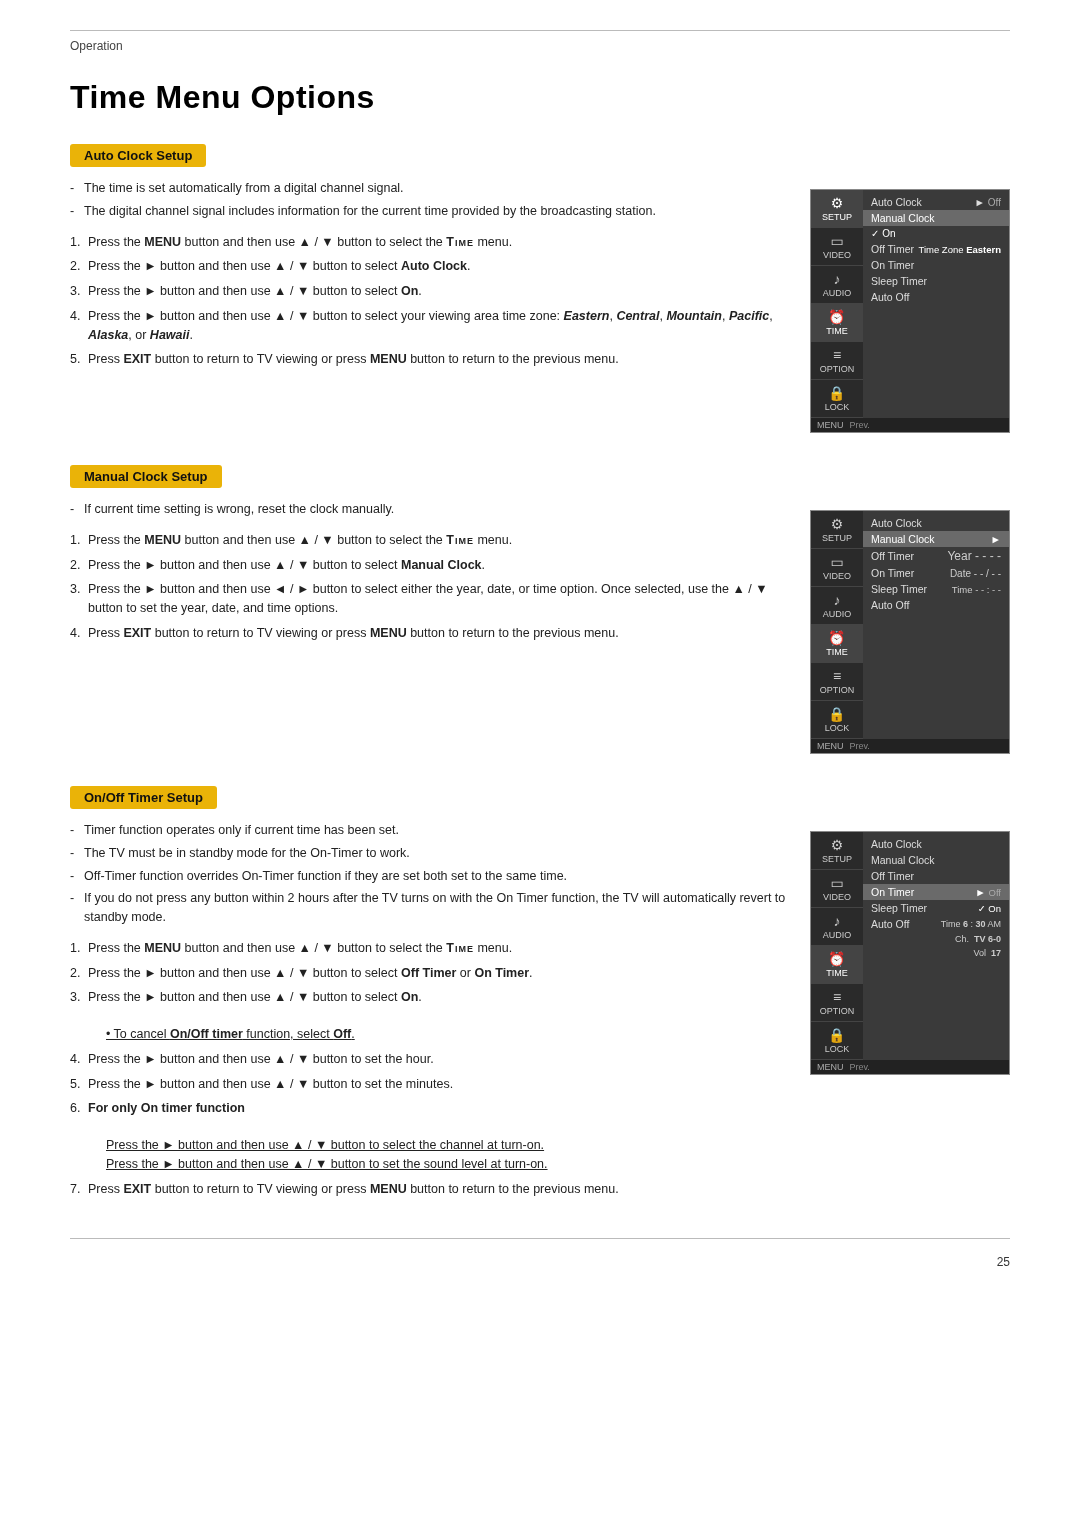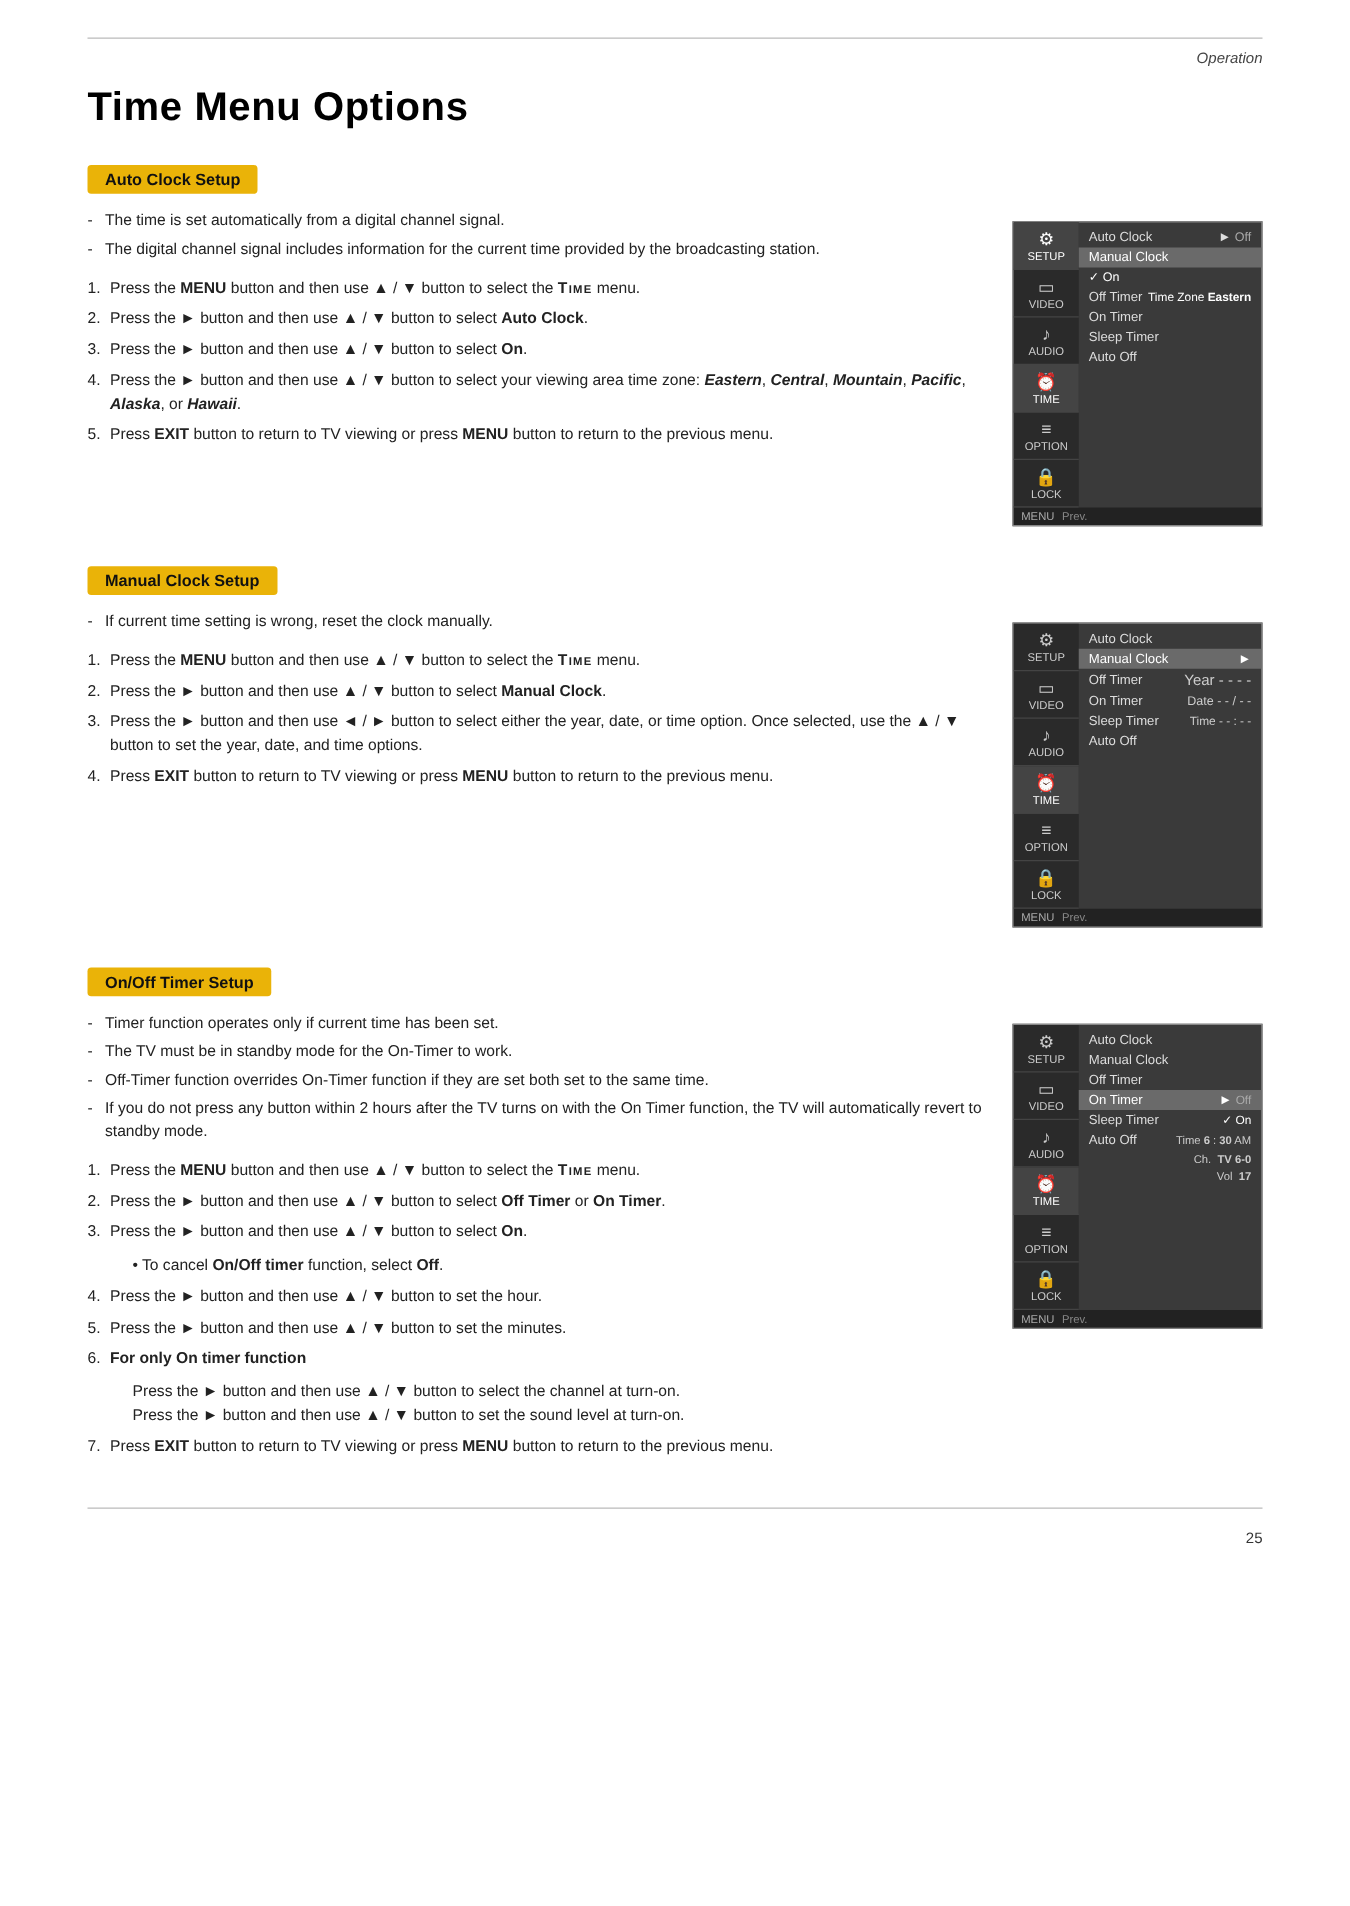--- a/index.html
+++ b/index.html
@@ -14,25 +14,24 @@
     }
     .page-container {
       padding: 30px 70px 60px 70px;
       position: relative;
     }
     .top-rule {
       border-top: 1px solid #bbb;
       margin-bottom: 8px;
     }
     .top-right-label {
-      text-align: right;
+      text-align: left;
       font-size: 12px;
-      font-style: italic;
       color: #444;
-      margin-bottom: 14px;
+      margin-bottom: 26px;
     }
     .page-title {
       font-family: 'Arial Black', Arial, sans-serif;
       font-size: 32px;
       font-weight: 900;
       color: #000;
       margin-bottom: 28px;
       letter-spacing: 0.5px;
     }
     .section-header {
@@ -169,21 +168,22 @@
       right: 70px;
       font-size: 12px;
       color: #333;
     }
     .bottom-rule {
       border-top: 1px solid #bbb;
       margin-top: 30px;
     }
     .indent-sub {
       padding-left: 18px;
-      margin-top: 8px;
+      margin-top: 18px;
+      text-decoration: underline;
     }
   </style>
 </head>
 <body>
 
 <div class="page-container">
   <div class="top-rule"></div>
   <div class="top-right-label">Operation</div>
 
   <h1 class="page-title">Time Menu Options</h1>

